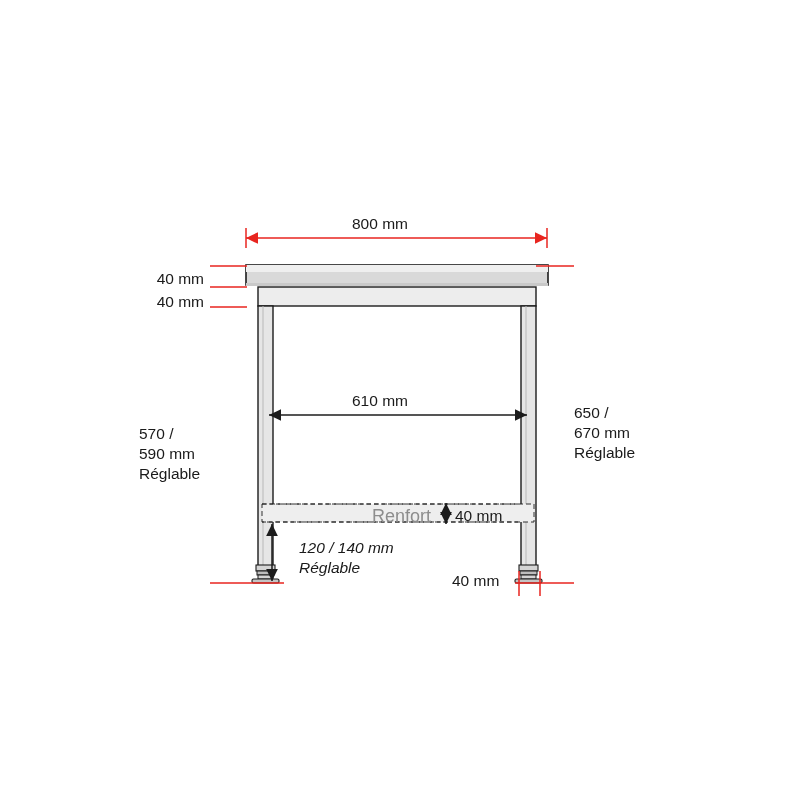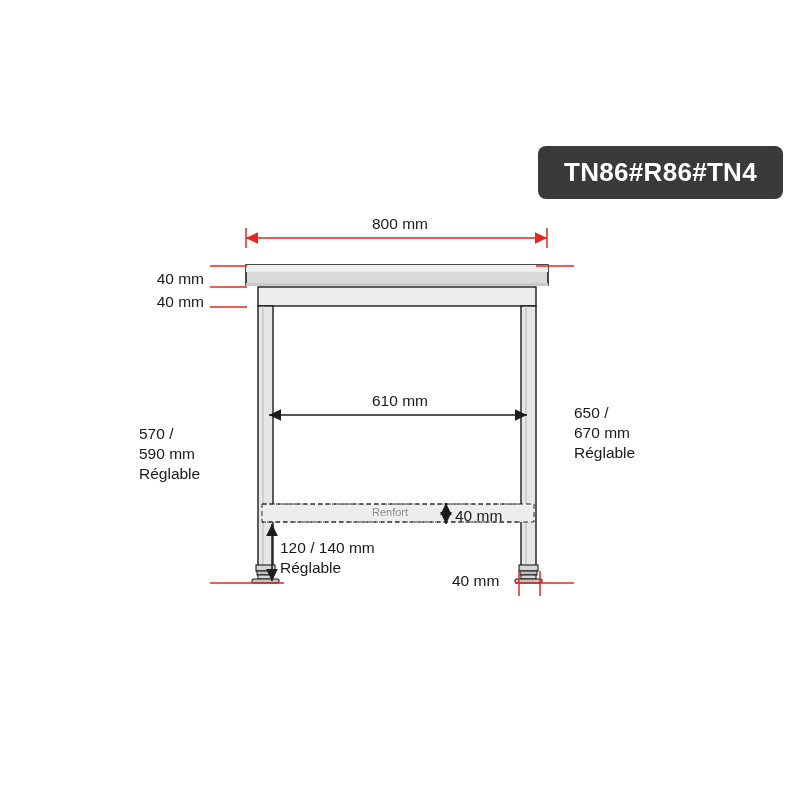--- a/index.html
+++ b/index.html
@@ -69,40 +69,37 @@
   }
 
   
   .lbl {
     position: absolute;
     font-size: 15.5px;
     line-height: 1.28;
     color: #1a1a1a;
     white-space: pre;
   }
-  .lbl.center { text-align: center; }
+  .lbl.center { text-align: left; }
   .lbl.right  { text-align: right; }
 
   .lbl-renfort {
     position: absolute;
-    font-size: 11px;
+    font-size: 18px;
     color: #8d8d8d;
   }
 </style>
 </head>
 <body>
 
 <div class="page">
 
   <div class="title-block">
   </div>
 
-  <div class="ref-badge">
-    <span>TN86#R86#TN4</span>
-  </div>
 
   <div class="drawing">
     <svg width="800" height="800" viewBox="0 0 800 800" xmlns="http://www.w3.org/2000/svg">
       <defs>
         <marker id="arrR" markerWidth="9" markerHeight="9" refX="8" refY="4.5" orient="auto">
           <path d="M0,0.6 L8,4.5 L0,8.4 z" fill="#e8251f"></path>
         </marker>
         <marker id="arrL" markerWidth="9" markerHeight="9" refX="1" refY="4.5" orient="auto">
           <path d="M9,0.6 L1,4.5 L9,8.4 z" fill="#e8251f"></path>
         </marker>
@@ -192,19 +189,19 @@
 Réglable</div>
 
     <div class="lbl" style="left:574px; top:367px; width:110px;margin-top:36px;">650 /
 670 mm
 Réglable</div>
 
     <div class="lbl-renfort" style="left:372px; top:506px;">Renfort</div>
 
     <div class="lbl" style="left:455px; top:506px;">40 mm</div>
 
-    <div class="lbl" style="left:280px; top:538px; width:130px;">120 / 140 mm
+    <div class="lbl" style="left:299px; top:538px; width:130px;font-style:italic;">120 / 140 mm
 Réglable</div>
 
     <div class="lbl" style="left:452px; top:571px;">40 mm</div>
   </div>
 
 </div>
 
 </body></html>

